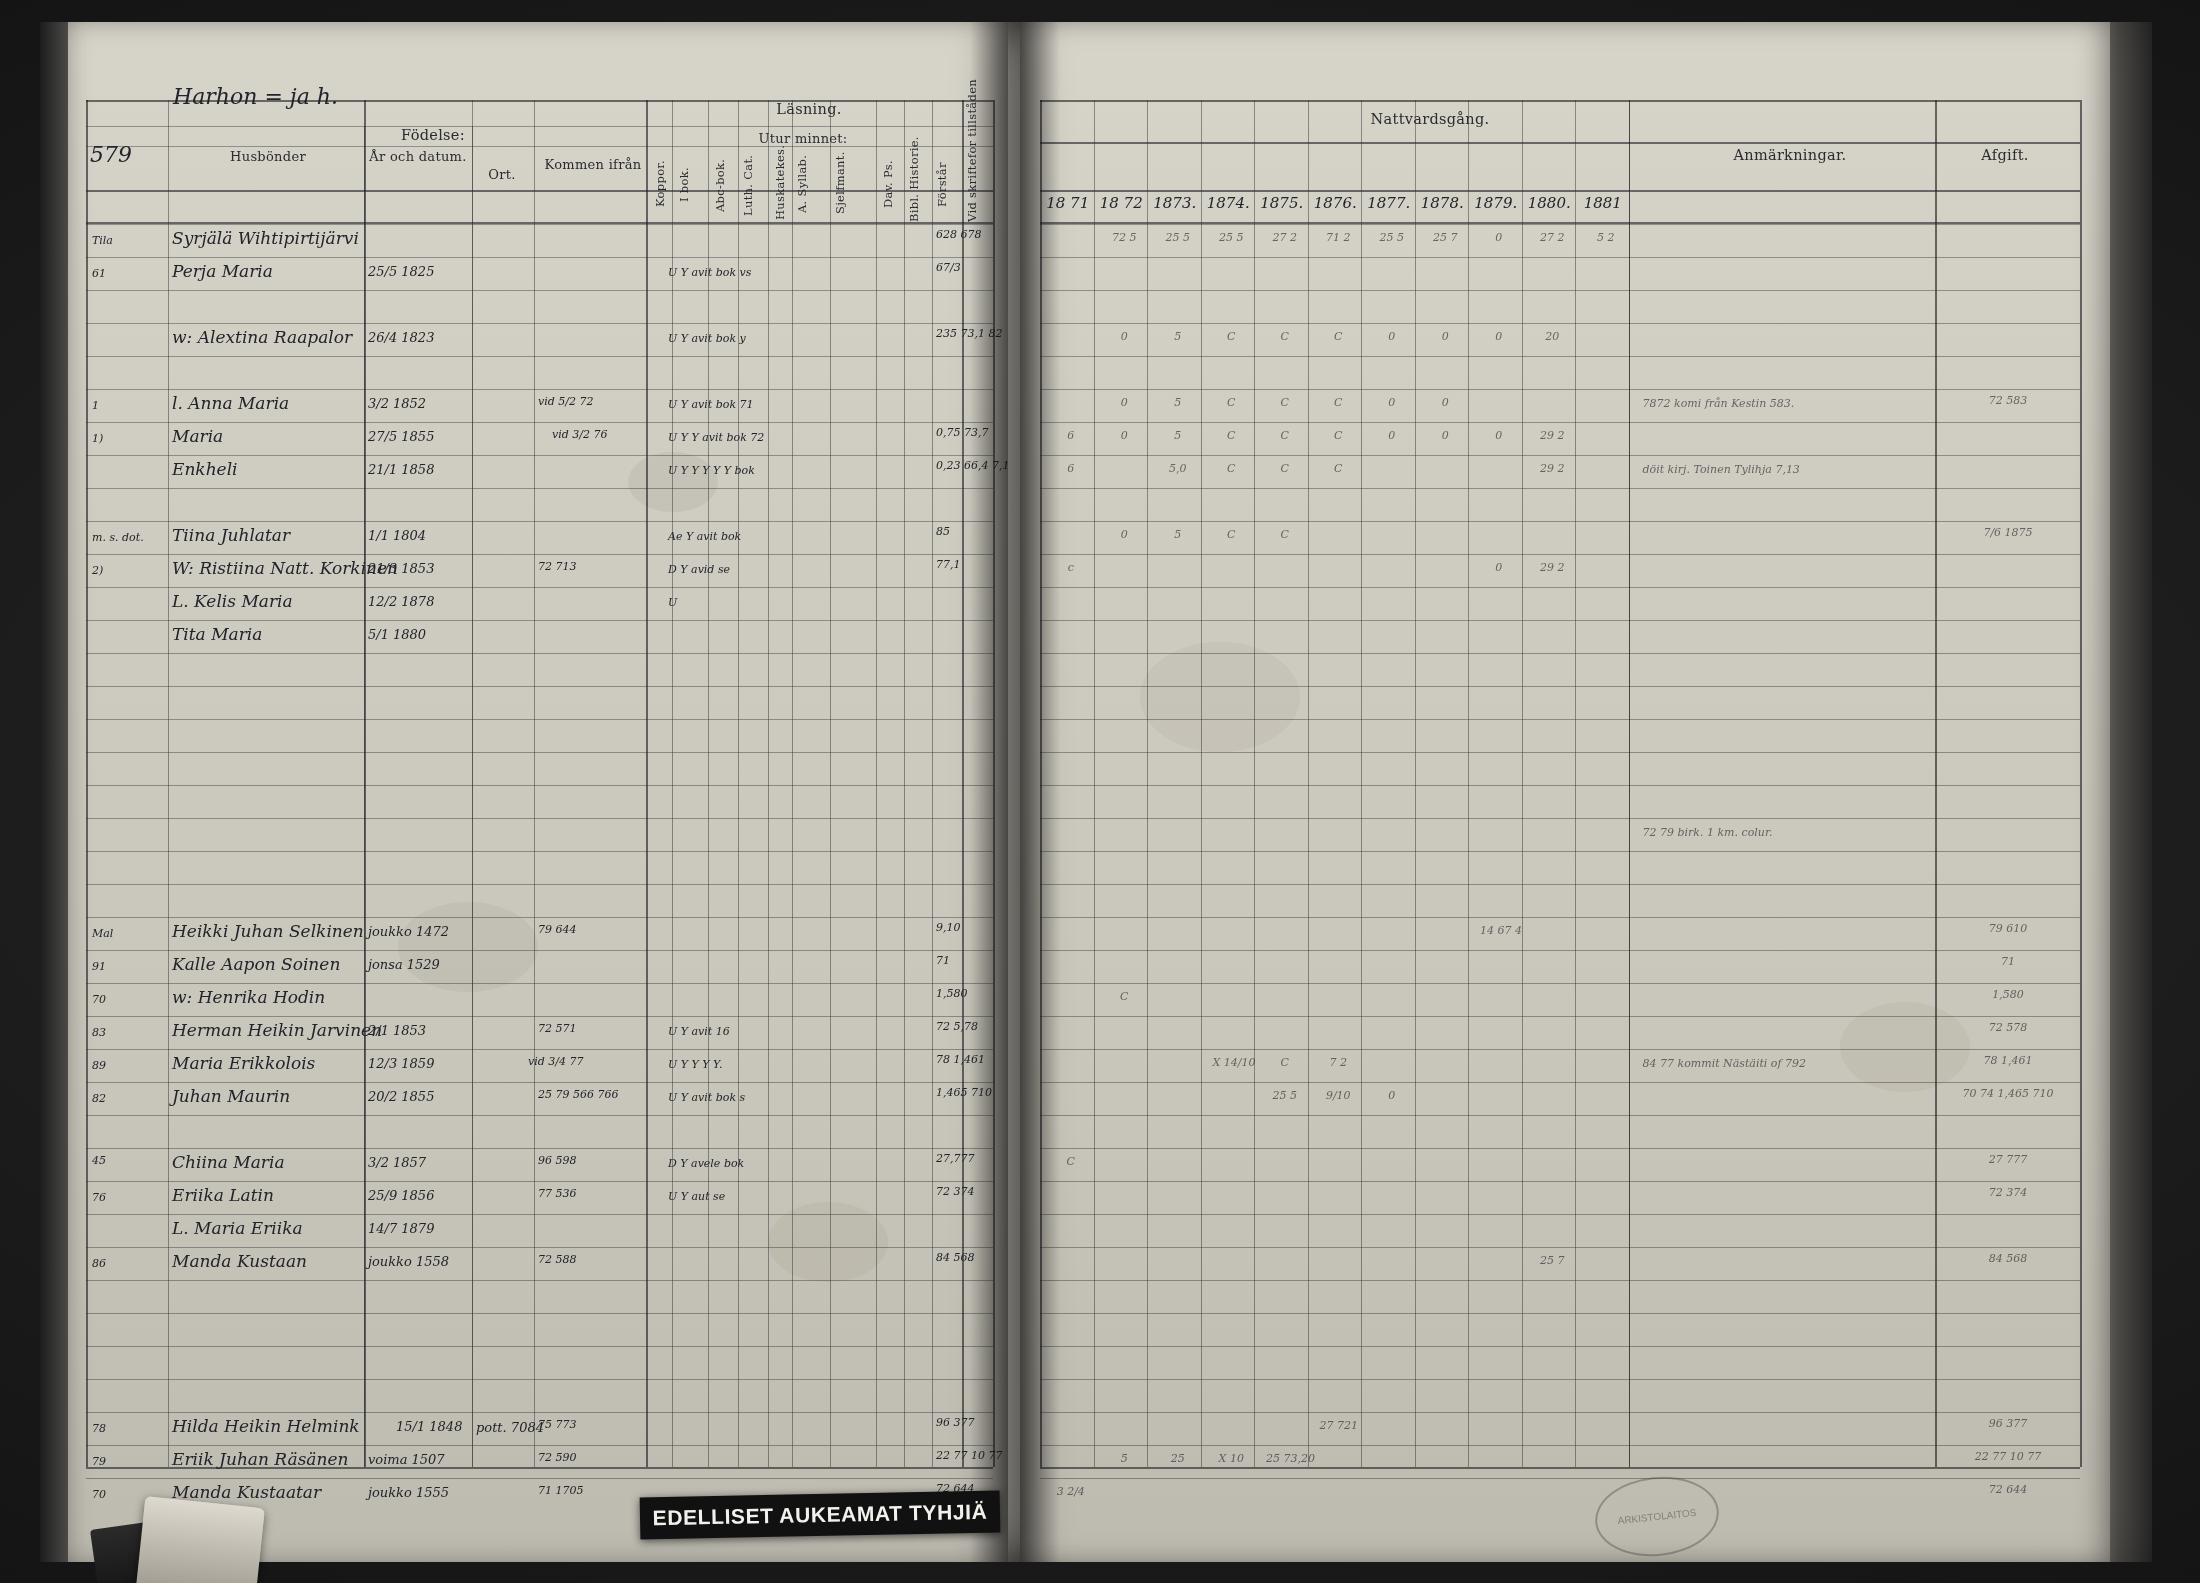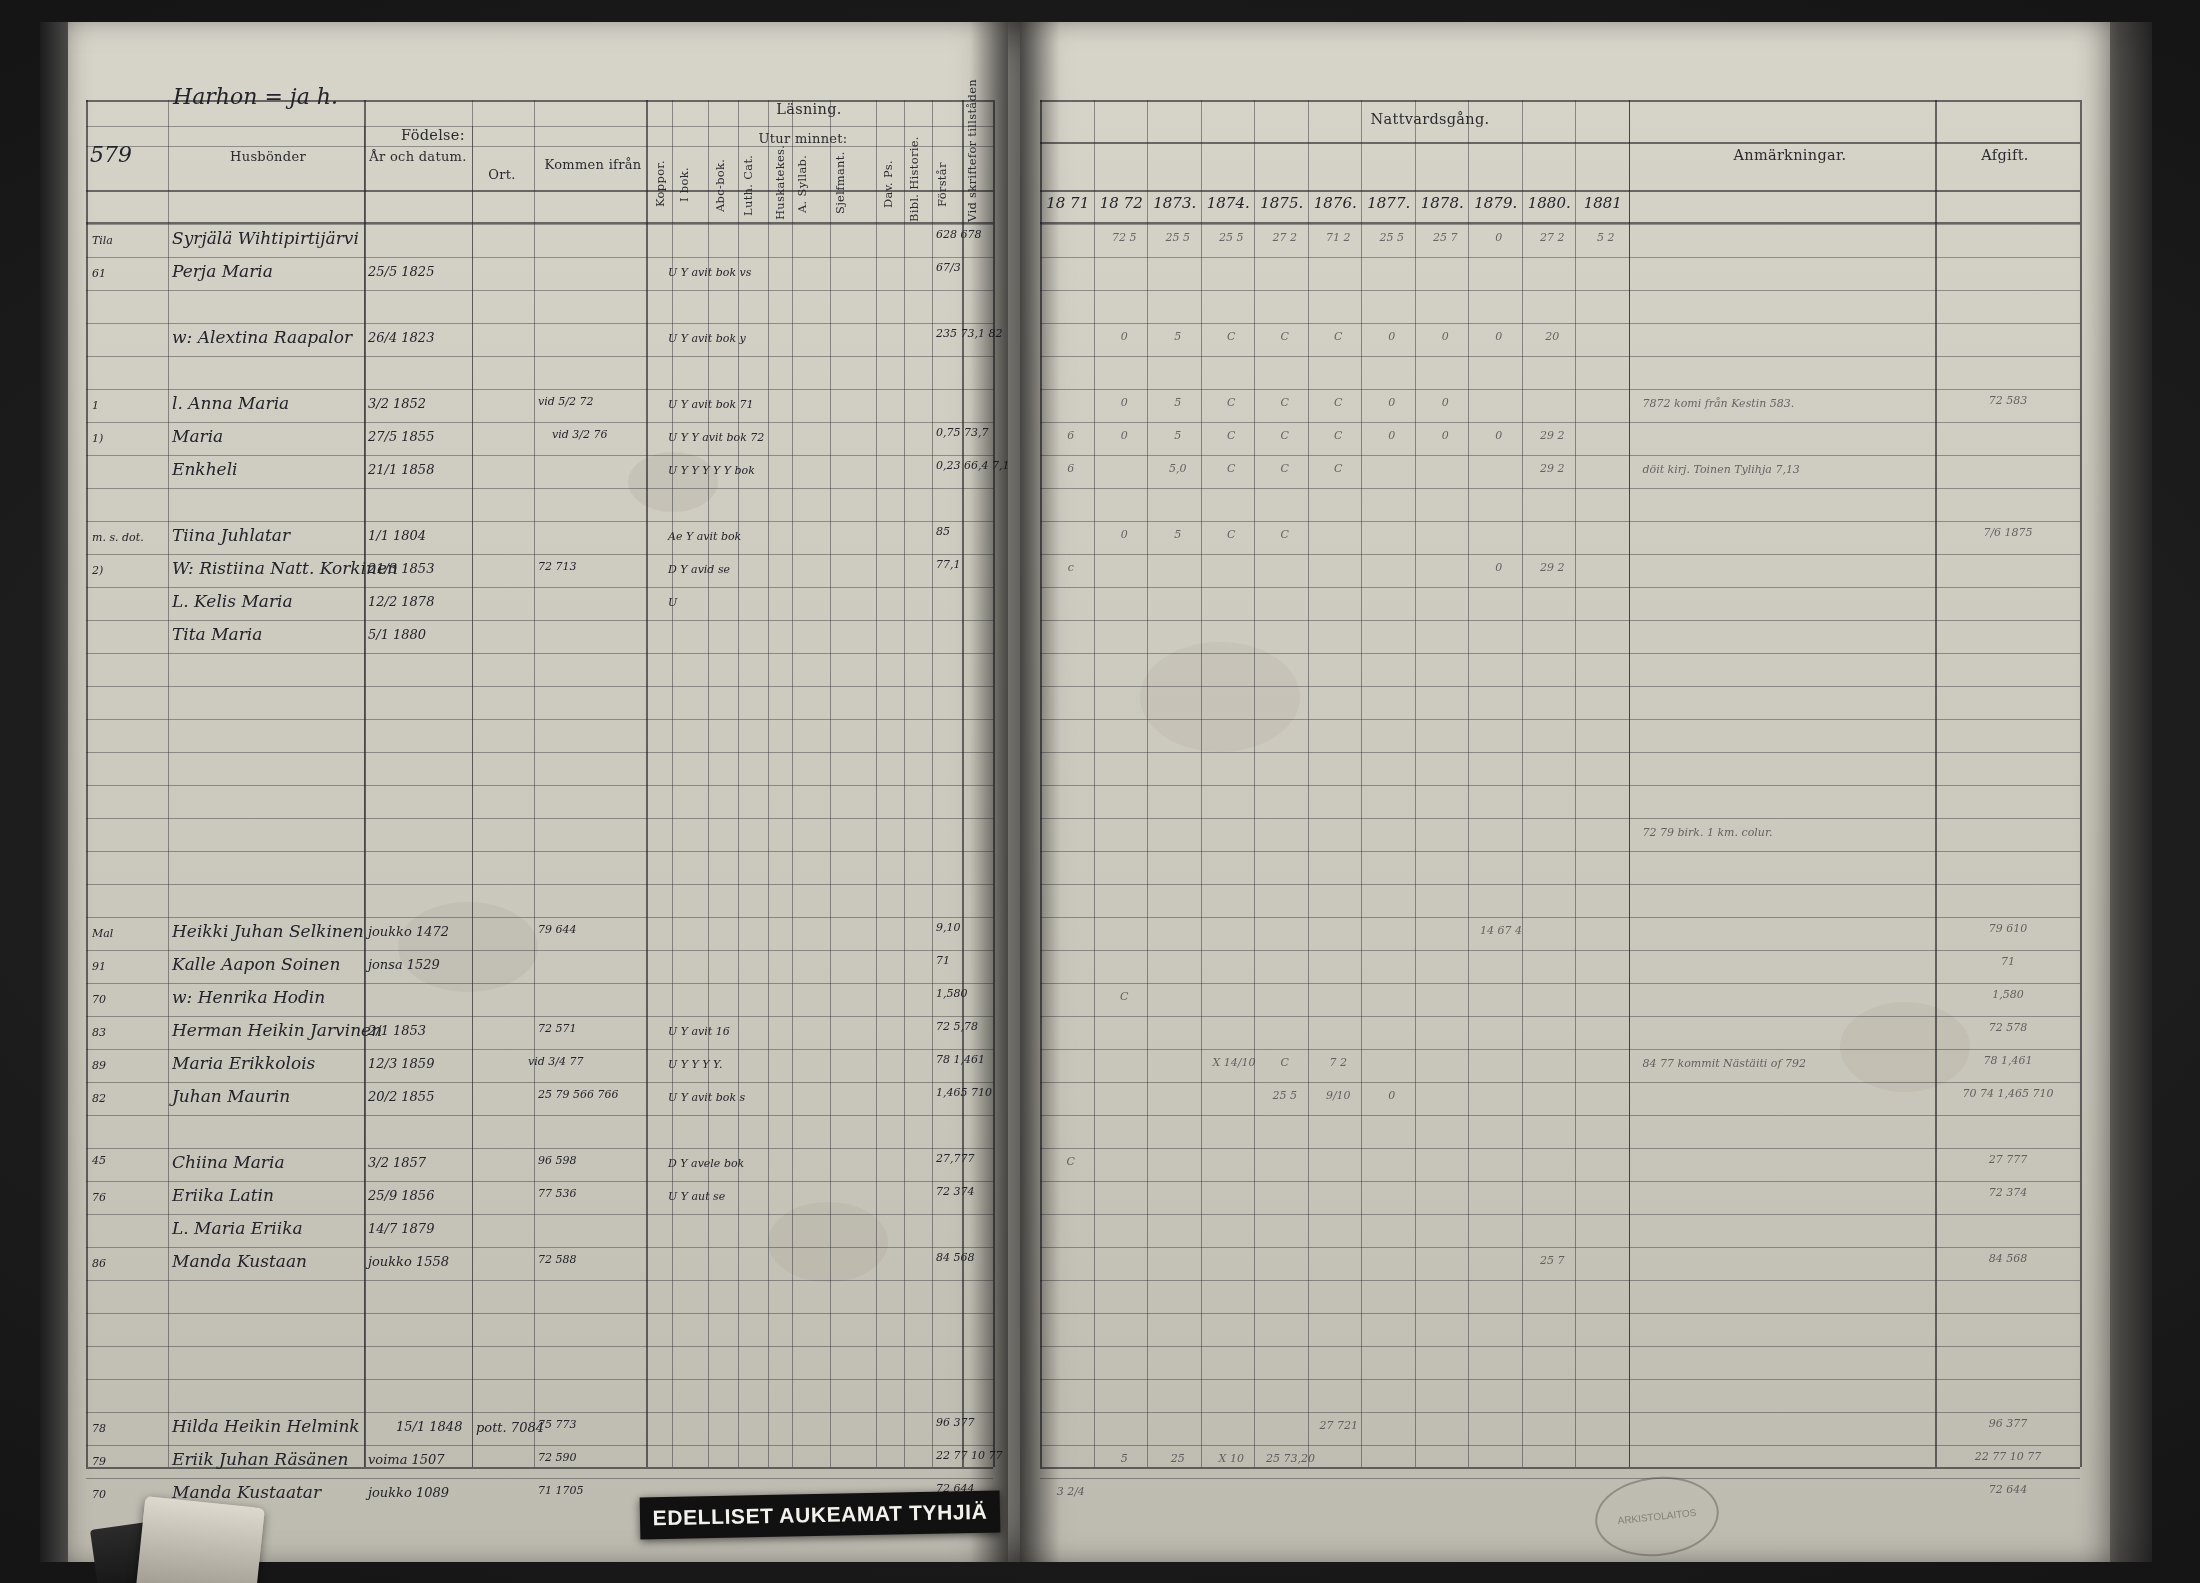--- a/index.html
+++ b/index.html
@@ -281,21 +281,21 @@
           <span class="ink sm" style="left: 408px; top: 1398px;">pott. 7084</span>
           <span class="ink xs" style="left: 470px; top: 1396px;">75 773</span>
           <span class="ink xs" style="left: 868px; top: 1394px;">96 377</span>
           <span class="ink xs" style="left: 24px; top: 1433px;">79</span>
           <span class="ink nm" style="left: 104px; top: 1427px;">Eriik Juhan Räsänen</span>
           <span class="ink sm" style="left: 300px; top: 1430px;">voima 1507</span>
           <span class="ink xs" style="left: 470px; top: 1429px;">72 590</span>
           <span class="ink xs" style="left: 868px; top: 1427px;">22 77 10 77</span>
           <span class="ink xs" style="left: 24px; top: 1466px;">70</span>
           <span class="ink nm" style="left: 104px; top: 1460px;">Manda Kustaatar</span>
-          <span class="ink sm" style="left: 300px; top: 1463px;">joukko 1089</span>
+          <span class="ink sm" style="left: 300px; top: 1463px;">joukko 1555</span>
           <span class="ink xs" style="left: 470px; top: 1462px;">71 1705</span>
           <span class="ink xs" style="left: 868px; top: 1460px;">72 644</span>
         </div>
     </div>
 
     <div class="page right">
       <div class="stain" style="left:120px;top:620px;width:160px;height:110px;background:rgba(130,120,100,.08);"></div>
       <div class="stain" style="left:820px;top:980px;width:130px;height:90px;background:rgba(130,120,100,.09);"></div>
 
       <div class="grid" id="rgrid">

